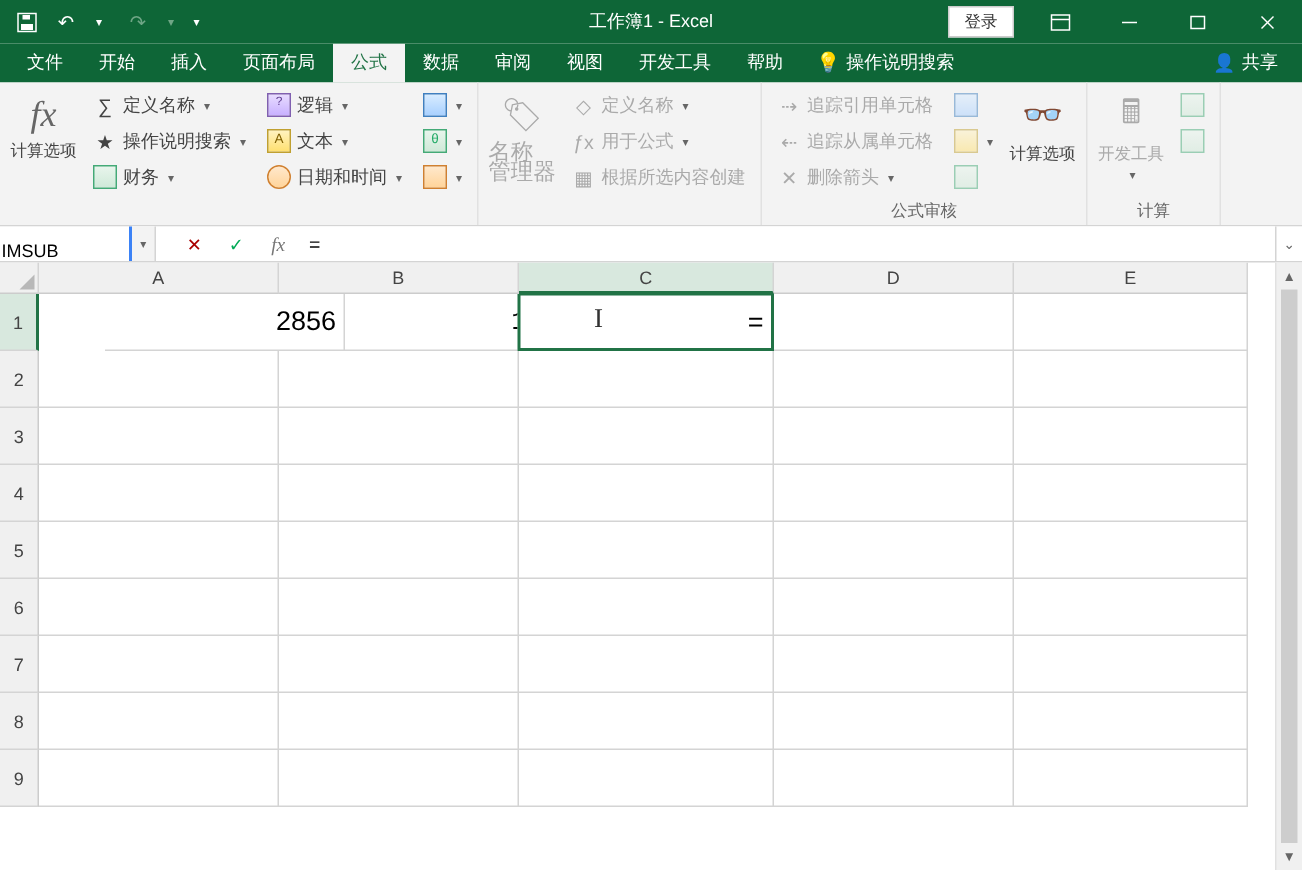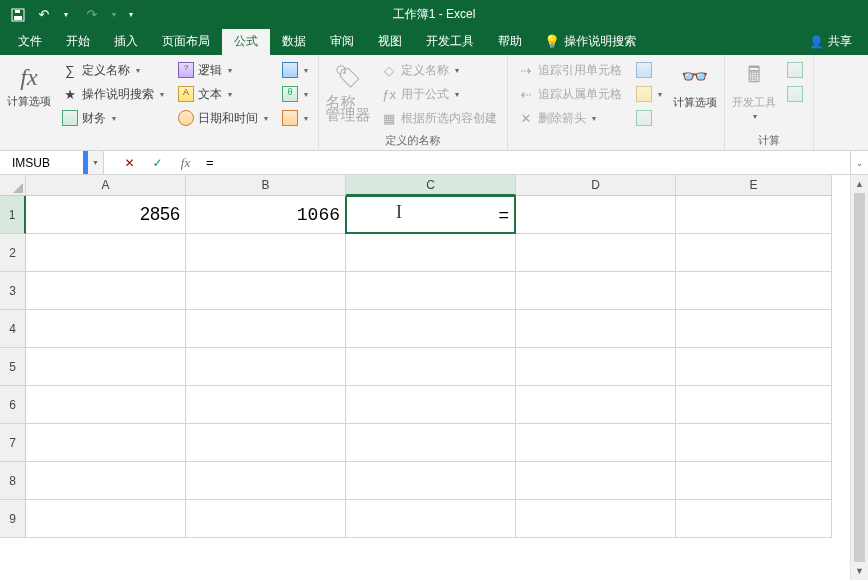--- a/index.html
+++ b/index.html
@@ -40,41 +40,41 @@
 .icon-col { display: flex; flex-direction: column; gap: 2px; padding-top: 2px; }
 .icon-box { width: 16px; height: 16px; border: 1px solid #4a7; background: linear-gradient(#e8f5ec,#cfe9d8); display:inline-block; }
 .icon-box.o { border-color: #d08030; background: linear-gradient(#ffe8cc,#ffd49a); }
 .icon-box.y { border-color: #c0a030; background: linear-gradient(#fff2c0,#ffe070); }
 .icon-box.b { border-color: #4080c0; background: linear-gradient(#d8ecff,#a8d0ff); }
 .icon-box.p { border-color: #8060b0; background: linear-gradient(#e8dcff,#c8b0ff); }
 .collapse { position: absolute; right: 6px; bottom: 4px; font-size: 10px; color: #888; }
 
 
 .formula-row { height: 24px; border-bottom: 1px solid #d4d4d4; display: flex; align-items: stretch; background: #fff; }
-.namebox { width: 88px; border-right: 5px solid #3b82f6; display: flex; align-items: center; padding: 0 12px; font-size: 12px; }
+.namebox { width: 88px; border-right: 2px solid #3b82f6; display: flex; align-items: flex-end; padding: 0 1px; font-size: 12px; }
 .namebox-dd { width: 16px; border-right: 1px solid #d4d4d4; display:flex; align-items:center; justify-content:center; color:#666; font-size:8px; background:#f3f3f3; }
 .fb-btn { width: 28px; display: flex; align-items: center; justify-content: center; color: #666; border-right: 1px solid transparent; }
 .fb-btn.fx { font-style: italic; font-family: "Times New Roman"; font-size: 13px; color:#777; }
 .fb-btn.cancel { color: #a00; }
 .fb-btn.ok { color: #0a5; }
 .fb-input { flex: 1; border: none; outline: none; padding: 0 6px; font-size: 13px; }
 .fb-expand { width: 18px; border-left: 1px solid #d4d4d4; display:flex; align-items:center; justify-content:center; color:#666; font-size:9px;}
 
 
 .grid-wrap { position: relative; height: 405px; display: flex; }
 .corner { width: 26px; height: 21px; background: #f0f0f0; border-right: 1px solid #d4d4d4; border-bottom: 1px solid #ccc; position:relative; }
 .corner::after{content:"";position:absolute;right:2px;bottom:2px;width:0;height:0;border-style:solid;border-width:0 0 10px 10px;border-color:transparent transparent #b8b8b8 transparent;}
 .col-headers { display: flex; height: 21px; }
 .ch { background: #f0f0f0; border-right: 1px solid #d4d4d4; border-bottom: 1px solid #ccc; text-align: center; font-size: 12px; color: #444; line-height: 20px; }
 .ch.sel { background: #d8e8de; border-bottom: 2px solid #217346; }
 .row-headers { display: flex; flex-direction: column; width: 26px; }
 .rh { background: #f0f0f0; border-right: 1px solid #ccc; border-bottom: 1px solid #d4d4d4; text-align: center; font-size: 12px; color: #444; display:flex; align-items:center; justify-content:center; }
 .rh.sel { background: #d8e8de; border-right: 2px solid #217346; }
 .cell { position: absolute; border-right: 1px solid #d4d4d4; border-bottom: 1px solid #d4d4d4; font-size: 18px; padding: 2px 5px; display:flex; align-items:center; }
-.cell.num { justify-content: flex-end; }
+.cell.num { justify-content: flex-end; margin-left: 44px; }
 .active-cell { position: absolute; border: 2px solid #217346; background: #fff; pointer-events: none; }
 .active-cell .ac-text { position:absolute; right:5px; top:50%; transform:translateY(-50%); font-size:18px; }
 .cursor-i { position:absolute; font-family: serif; font-size: 18px; color:#333; }
 
 
 .vscroll { width: 18px; background: #f0f0f0; border-left: 1px solid #e1e1e1; display:flex; flex-direction:column; }
 .sb-btn { height: 18px; display:flex; align-items:center; justify-content:center; font-size:9px; color:#666; }
 .vthumb { flex:1; margin: 0 3px; background:#cdcdcd; }
 
 .grid-main { flex:1; display:flex; flex-direction:column; overflow:hidden; }
@@ -97,20 +97,45 @@
           <rect x="4" y="2" width="5" height="3" fill="#fff"></rect>
         </svg>
     </div>
     <div class="qat-item">↶</div>
     <div class="qat-item qat-caret">▾</div>
     <div class="qat-item" style="color:#6fa686">↷</div>
     <div class="qat-item qat-caret" style="color:#6fa686">▾</div>
     <div class="qat-item qat-caret" style="width:14px">▾</div>
   </div>
   <div class="title-center">工作簿1  -  Excel</div>
+  <div class="title-right">
+    <div class="login-btn">登录</div>
+    <div class="win-btn">
+        <svg width="14" height="12">
+          <rect x="1" y="1" width="12" height="10" stroke-width="1"></rect>
+          <line x1="1" y1="4" x2="13" y2="4" stroke-width="1"></line>
+        </svg>
+      </div>
+    <div class="win-btn">
+        <svg width="12" height="12">
+          <line x1="1" y1="6" x2="11" y2="6" stroke-width="1"></line>
+        </svg>
+      </div>
+    <div class="win-btn">
+        <svg width="12" height="12">
+          <rect x="1" y="2" width="9" height="8" stroke-width="1"></rect>
+        </svg>
+      </div>
+    <div class="win-btn">
+        <svg width="12" height="12">
+          <line x1="2" y1="2" x2="10" y2="10" stroke-width="1"></line>
+          <line x1="10" y1="2" x2="2" y2="10" stroke-width="1"></line>
+        </svg>
+      </div>
+  </div>
 </div>
 
 <div class="ribbon-tabs">
   <div class="tab">文件</div>
   <div class="tab">开始</div>
   <div class="tab">插入</div>
   <div class="tab">页面布局</div>
   <div class="tab active">公式</div>
   <div class="tab">数据</div>
   <div class="tab">审阅</div>
@@ -211,21 +236,20 @@
             <span class="small-icon">ƒx</span>
             <span>用于公式</span>
             <span class="dd">▾</span>
           </div>
         <div class="small-btn dis">
             <span class="small-icon">▦</span>
             <span>根据所选内容创建</span>
           </div>
       </div>
     </div>
-    <div class="group-label">定义的名称</div>
   </div>
 
   <div class="group">
     <div class="group-content">
       <div class="small-btn-col">
         <div class="small-btn dis">
             <span class="small-icon">⇢</span>
             <span>追踪引用单元格</span>
           </div>
         <div class="small-btn dis">
@@ -248,20 +272,21 @@
           </div>
         <div class="small-btn dis">
             <span class="icon-box" style="opacity:.5"></span>
           </div>
       </div>
       <div class="big-btn">
         <div class="big-icon" style="color:#3a7fb8">👓</div>
         <div style="font-size:11px">计算选项</div>
       </div>
     </div>
+    <div class="group-label">公式审核</div>
   </div>
 
   <div class="group">
     <div class="group-content">
       <div class="big-btn dis">
         <div class="big-icon">🖩</div>
         <div style="font-size:11px">开发工具</div>
         <span class="dd">▾</span>
       </div>
       <div class="icon-col">

